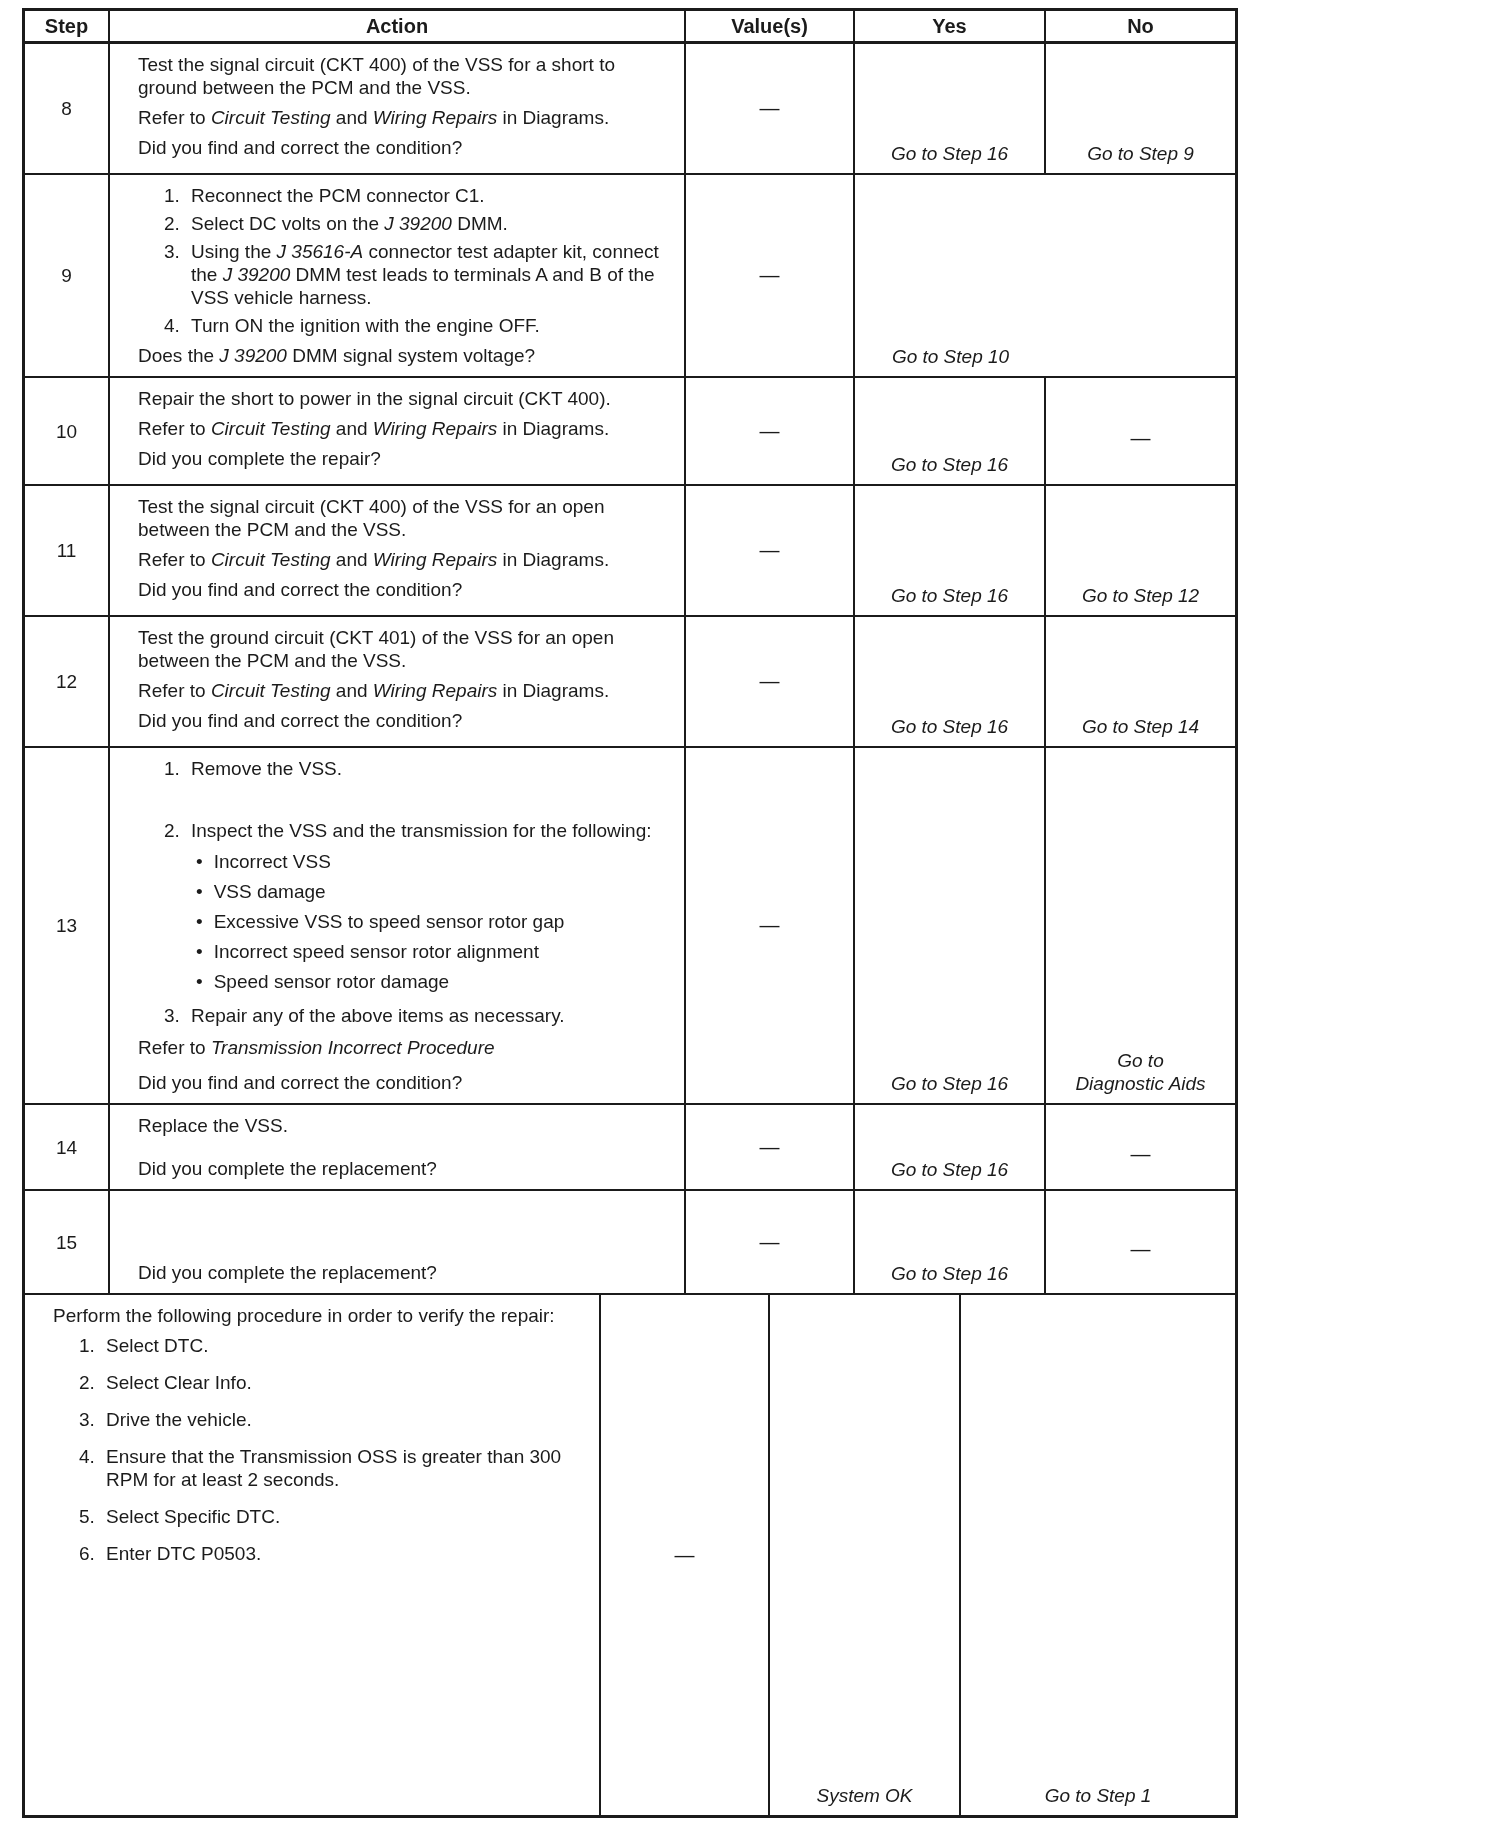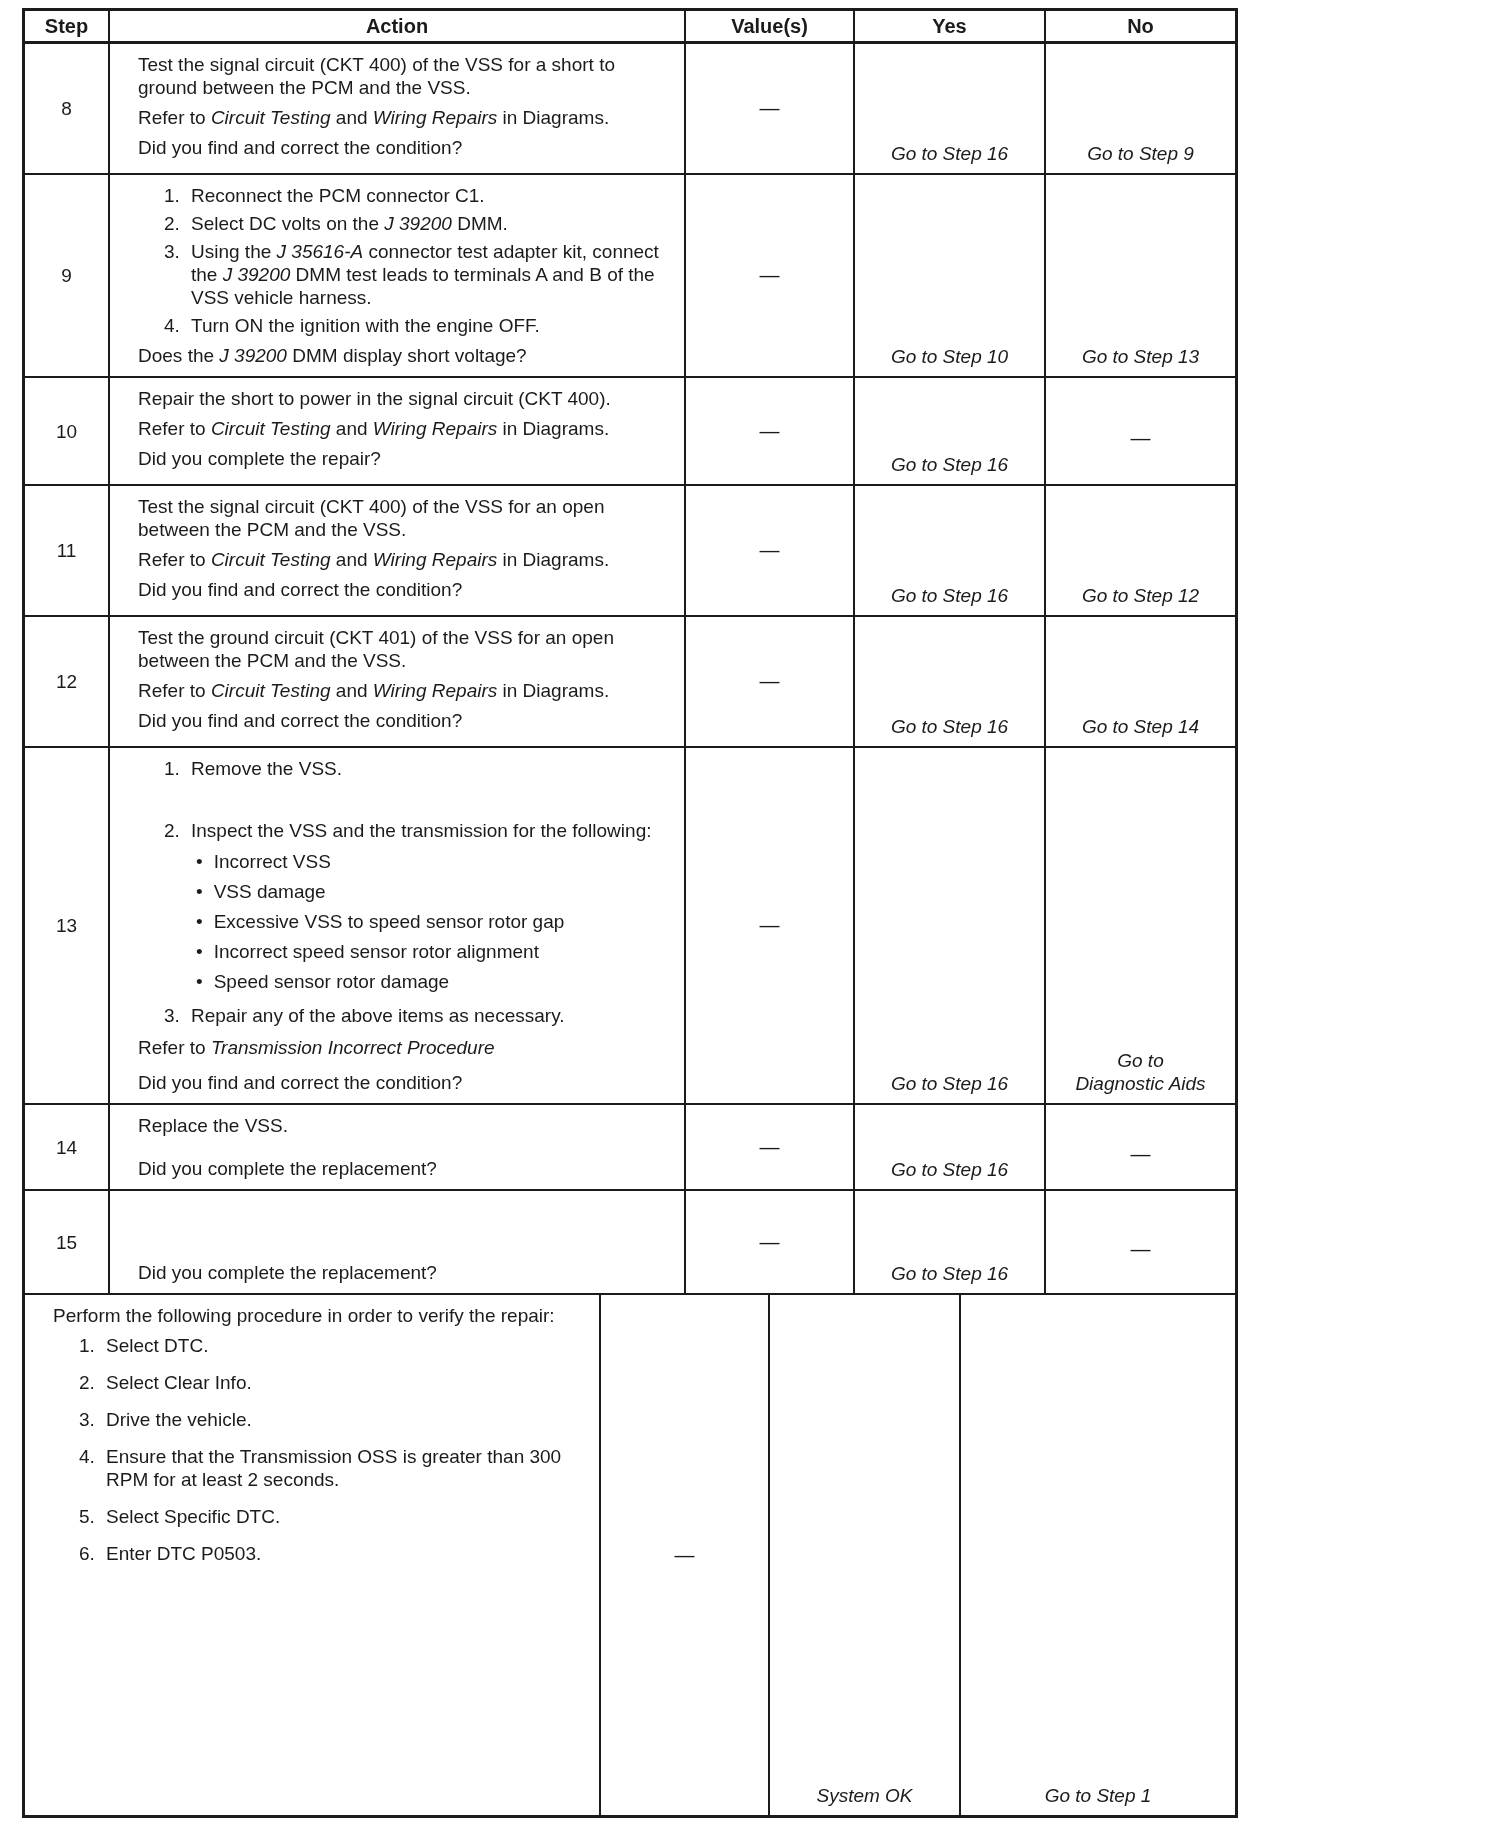--- a/index.html
+++ b/index.html
@@ -110,30 +110,27 @@
               </div>
               <div class="oli" data-name="numbered-item">
                 <span class="num" data-name="item-number">3.</span>
                 <span class="itext" data-name="item-text"><span class="rm" data-name="plain-text">Using the </span><span class="it" data-name="emphasized-text">J 35616-A</span><span class="rm" data-name="plain-text"> connector test adapter kit, connect the </span><span class="it" data-name="emphasized-text">J 39200</span><span class="rm" data-name="plain-text"> DMM test leads to terminals A and B of the VSS vehicle harness.</span></span>
               </div>
               <div class="oli" data-name="numbered-item">
                 <span class="num" data-name="item-number">4.</span>
                 <span class="itext" data-name="item-text"><span class="rm" data-name="plain-text">Turn ON the ignition with the engine OFF.</span></span>
               </div>
             </div>
-            <div class="para push" data-name="action-paragraph"><span class="rm" data-name="plain-text">Does the </span><span class="it" data-name="emphasized-text">J 39200</span><span class="rm" data-name="plain-text"> DMM display short voltage?</span></div>
+            <div class="para push" data-name="action-paragraph"><span class="rm" data-name="plain-text">Does the </span><span class="it" data-name="emphasized-text">J 39200</span><span class="rm" data-name="plain-text"> DMM signal system voltage?</span></div>
           </div>
           <div class="c c-value" data-name="value-cell">
             <span data-name="value-text">—</span>
           </div>
           <div class="c c-yes goto" data-name="yes-cell">
             <span class="goto-text" data-name="yes-text">Go to Step 10</span>
-          </div>
-          <div class="c c-no goto" data-name="no-cell">
-            <span class="goto-text" data-name="no-text">Go to Step 13</span>
           </div>
         </div>
         <div class="trow" data-name="table-row">
           <div class="c c-step" data-name="step-cell">
             <span data-name="step-number">10</span>
           </div>
           <div class="c c-action" data-name="action-cell">
             <div class="para" data-name="action-paragraph"><span class="rm" data-name="plain-text">Repair the short to power in the signal circuit (CKT 400).</span></div>
             <div class="para" data-name="action-paragraph"><span class="rm" data-name="plain-text">Refer to </span><span class="it" data-name="emphasized-text">Circuit Testing</span><span class="rm" data-name="plain-text"> and </span><span class="it" data-name="emphasized-text">Wiring Repairs</span><span class="rm" data-name="plain-text"> in Diagrams.</span></div>
             <div class="para" data-name="action-paragraph"><span class="rm" data-name="plain-text">Did you complete the repair?</span></div>

